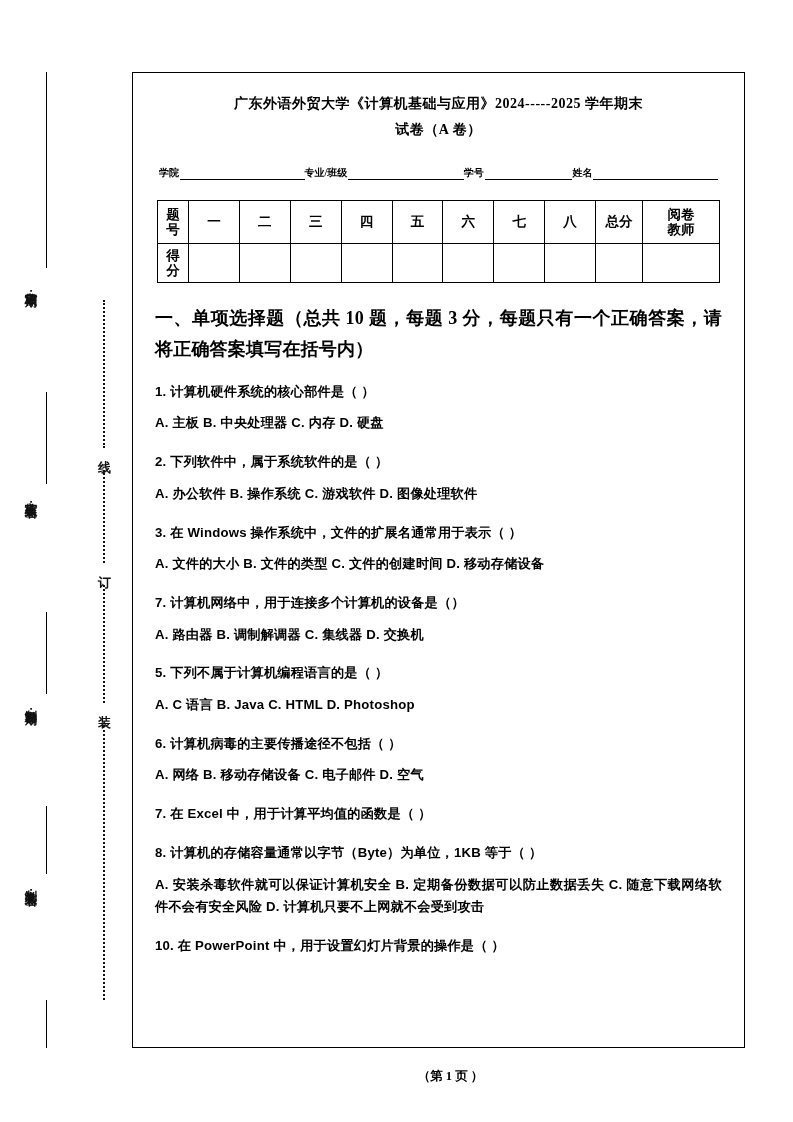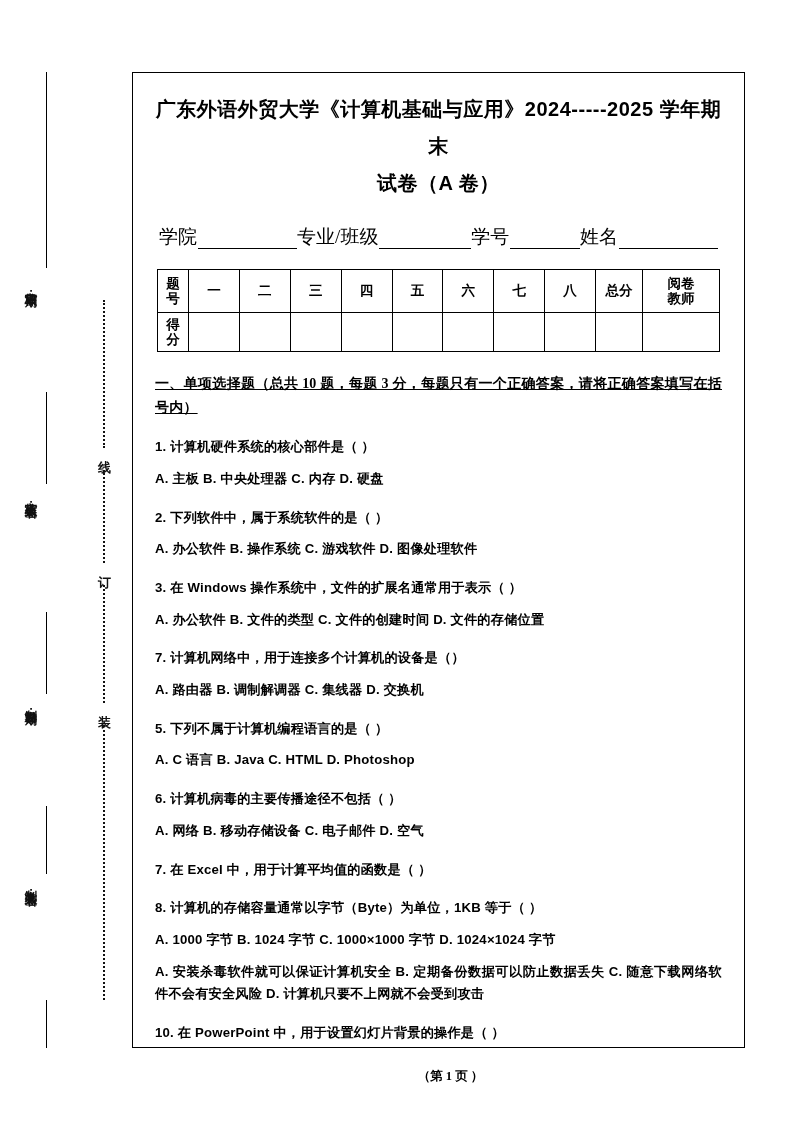--- a/index.html
+++ b/index.html
@@ -76,35 +76,35 @@
     top: 72px;
     width: 613px;
     height: 976px;
     border: 1.6px solid #000;
     box-sizing: border-box;
     padding: 14px 20px 0 20px;
   }
 
   #title {
     text-align: center;
-    font-family: Liberation Sans, sans-serif;
-    font-weight: bold;
-    font-size: 20px;
+    font-family: Liberation Serif, serif;
+    font-weight: bold;
+    font-size: 14px;
     line-height: 1.85;
     letter-spacing: 0.5px;
     margin: 4px 2px 0 2px;
   }
 
   
   #info-line {
     margin: 22px 6px 0 6px;
-    font-size: 19px;
-    font-weight: normal;
+    font-size: 10px;
+    font-weight: bold;
     display: flex;
-    align-items: flex-end;
+    align-items: center;
     white-space: nowrap;
   }
   #info-line .lbl { flex: 0 0 auto; }
   #info-line .blank {
     flex: 1 1 auto;
     border-bottom: 1.2px solid #000;
     height: 14px;
     margin: 0 0 1px 1px;
   }
   #info-line .blank.w1 { flex-grow: 1.35; }
@@ -141,22 +141,21 @@
     font-size: 13.2px;
     line-height: 1.72;
     font-family: "Liberation Sans", "DejaVu Sans", sans-serif;
     font-weight: bold;
     letter-spacing: 0.2px;
   }
   .q-section-head {
     margin: 16px 0 11px 0;
     text-align: justify;
     font-family: "Liberation Serif", "DejaVu Serif", serif;
-    font-size: 14px;
-    text-decoration: underline;
+    font-size: 18px;
   }
   .q-stem {
     margin: 16px 0 9px 0;
   }
   .q-opts {
     margin: 0 0 9px 0;
     text-align: justify;
   }
 
   
@@ -257,35 +256,34 @@
   <div id="questions">
     <div class="q-section-head">一、单项选择题（总共 10 题，每题 3 分，每题只有一个正确答案，请将正确答案填写在括号内）</div>
 
     <div class="q-stem">1. 计算机硬件系统的核心部件是（  ）</div>
     <div class="q-opts">A. 主板  B. 中央处理器  C. 内存  D. 硬盘</div>
 
     <div class="q-stem">2. 下列软件中，属于系统软件的是（  ）</div>
     <div class="q-opts">A. 办公软件  B. 操作系统  C. 游戏软件  D. 图像处理软件</div>
 
     <div class="q-stem">3. 在 Windows 操作系统中，文件的扩展名通常用于表示（  ）</div>
-    <div class="q-opts">A. 办公软件  B. 文件的类型  C. 文件的创建时间  D. 文件的存储位置</div>
+    <div class="q-opts">A. 文件的大小  B. 文件的类型  C. 文件的创建时间  D. 移动存储设备</div>
 
     <div class="q-stem">7. 计算机网络中，用于连接多个计算机的设备是（）</div>
     <div class="q-opts">A. 路由器  B. 调制解调器  C. 集线器  D. 交换机</div>
 
     <div class="q-stem">5. 下列不属于计算机编程语言的是（  ）</div>
     <div class="q-opts">A. C 语言  B. Java  C. HTML  D. Photoshop</div>
 
     <div class="q-stem">6. 计算机病毒的主要传播途径不包括（  ）</div>
     <div class="q-opts">A. 网络  B. 移动存储设备  C. 电子邮件  D. 空气</div>
 
     <div class="q-stem">7. 在 Excel 中，用于计算平均值的函数是（  ）</div>
 
     <div class="q-stem">8. 计算机的存储容量通常以字节（Byte）为单位，1KB 等于（  ）</div>
-    <div class="q-opts">A. 1000 字节  B. 1024 字节  C. 1000×1000 字节  D. 1024×1024 字节</div>
 
     <div class="q-opts">A. 安装杀毒软件就可以保证计算机安全  B. 定期备份数据可以防止数据丢失  C. 随意下载网络软件不会有安全风险  D. 计算机只要不上网就不会受到攻击</div>
 
     <div class="q-stem">10. 在 PowerPoint 中，用于设置幻灯片背景的操作是（  ）</div>
   </div>
 </div>
 
 <div id="footer">
   <span>（第 1 页 ）</span>
 </div>

